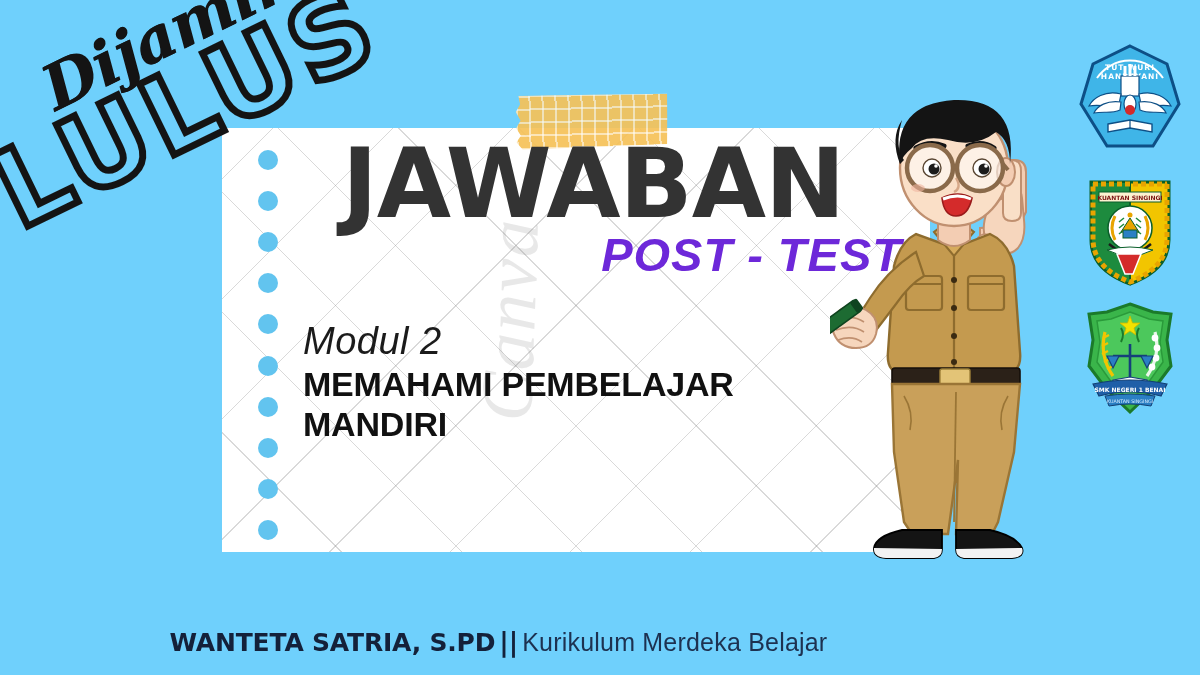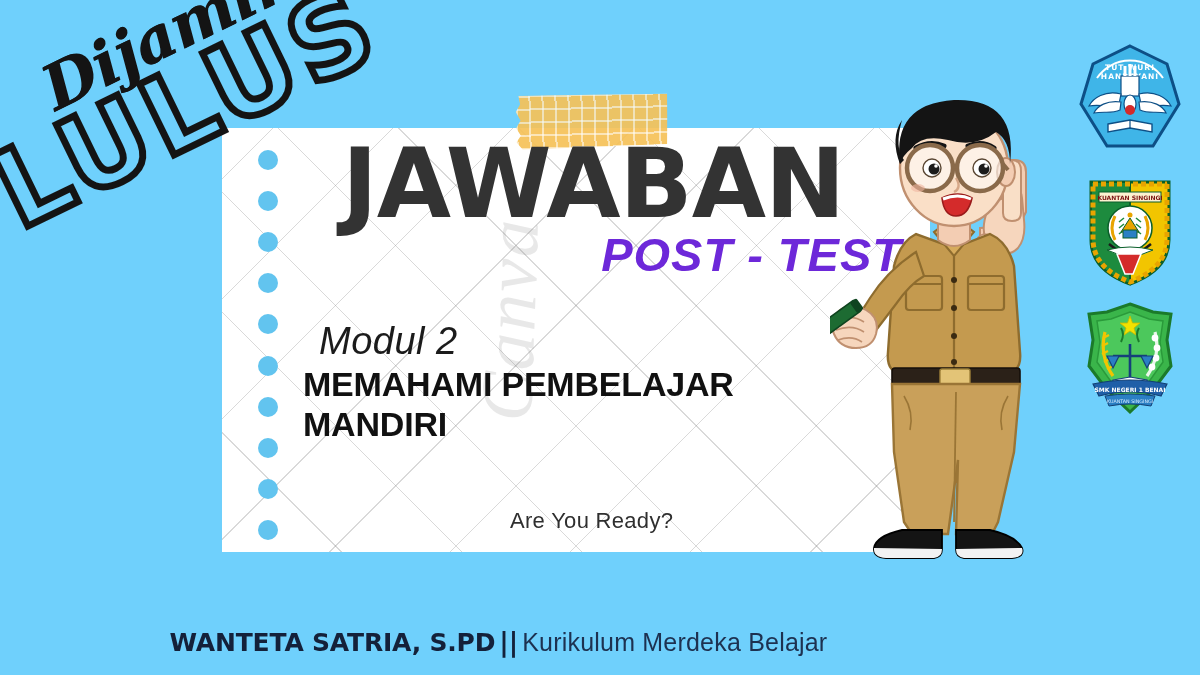--- a/index.html
+++ b/index.html
@@ -114,21 +114,20 @@
     width:560px;
   }
   #module-label {
     font-family:"Liberation Sans", sans-serif;
     font-style:italic;
     font-weight:normal;
     font-size:38px;
     line-height:1.05;
     color:#1b1b1b;
     letter-spacing:.5px;
-    margin-left:16px;
   }
   #module-title {
     font-family:"Liberation Sans", sans-serif;
     font-weight:bold;
     font-size:34px;
     line-height:1.18;
     color:#111111;
     letter-spacing:-.2px;
     margin-top:2px;
     max-width:530px;
@@ -245,21 +244,20 @@
   <div id="headline">
     <div id="title-main">JAWABAN</div>
     <div id="title-sub">POST - TEST</div>
   </div>
 
   <div id="module">
     <div id="module-label">Modul 2</div>
     <div id="module-title">MEMAHAMI PEMBELAJAR MANDIRI</div>
   </div>
 
-  <div id="ready">Are You Ready?</div>
 
   <div id="badge">
     <div id="dijamin">Dijamin</div>
     <div id="lulus">LULUS</div>
   </div>
 
   <div id="logos">
 
     <svg class="logo" viewBox="0 0 110 120">
       <polygon points="55,4 92,22 104,62 78,104 32,104 6,62 18,22" fill="#3fb5e8" stroke="#0d4f86" stroke-width="3"></polygon>

